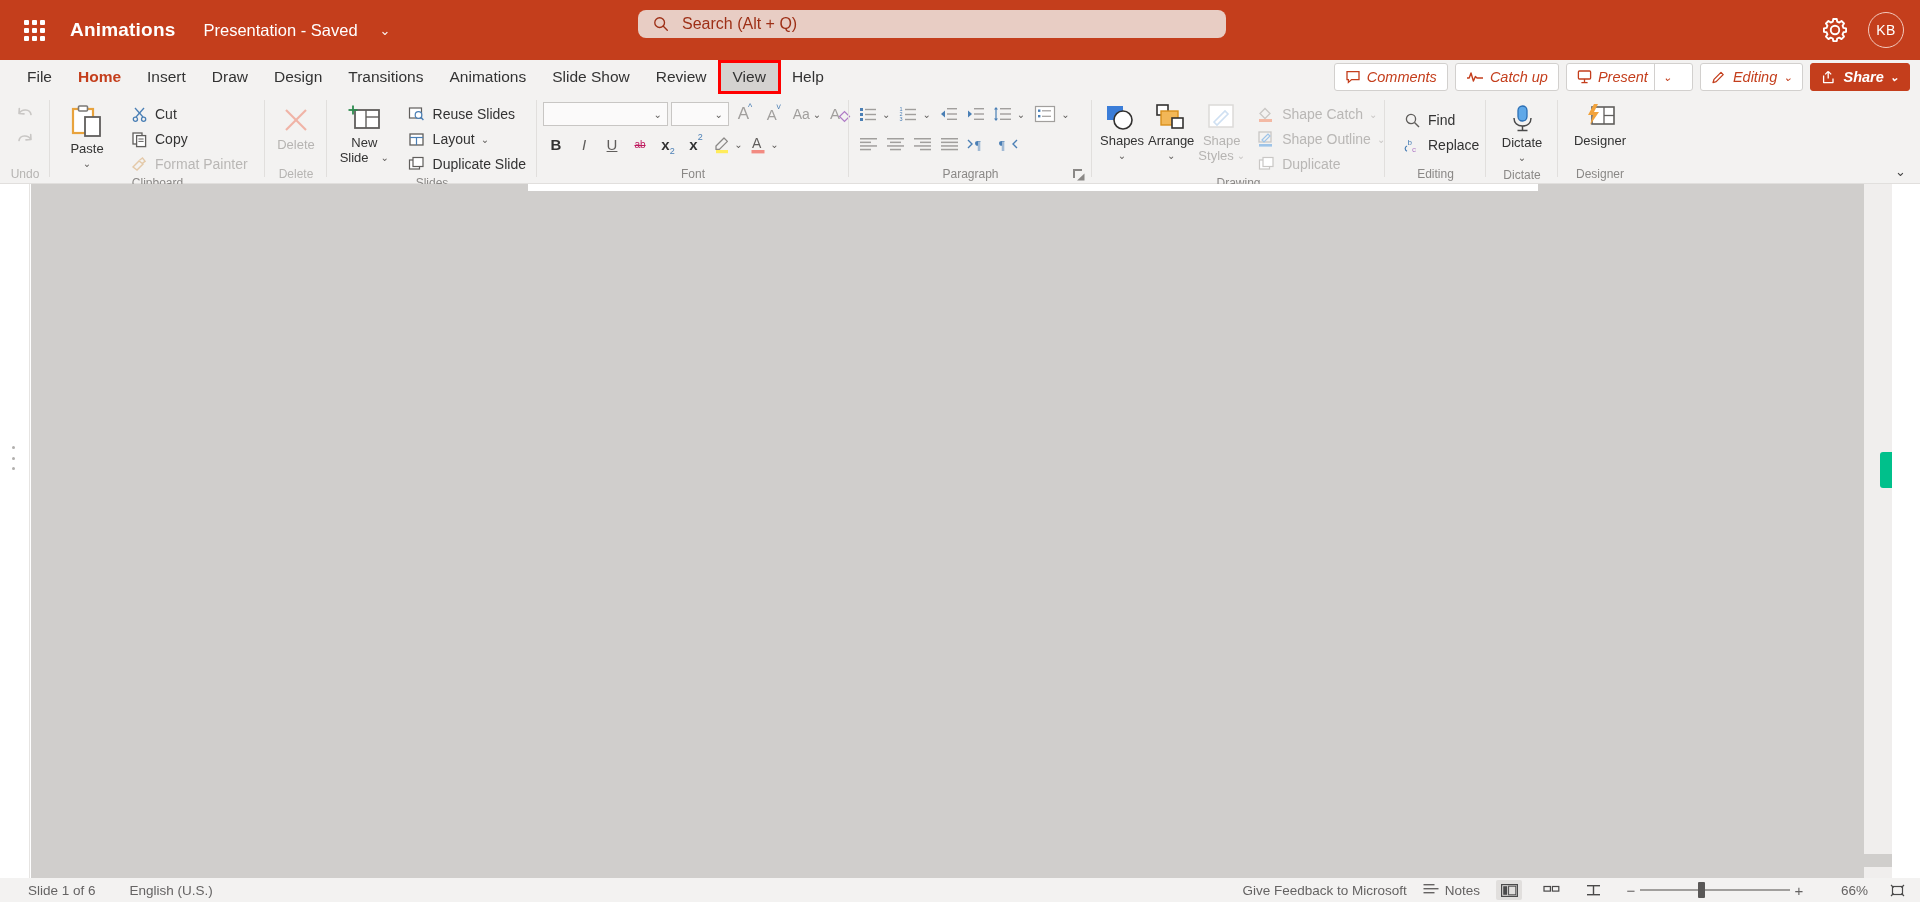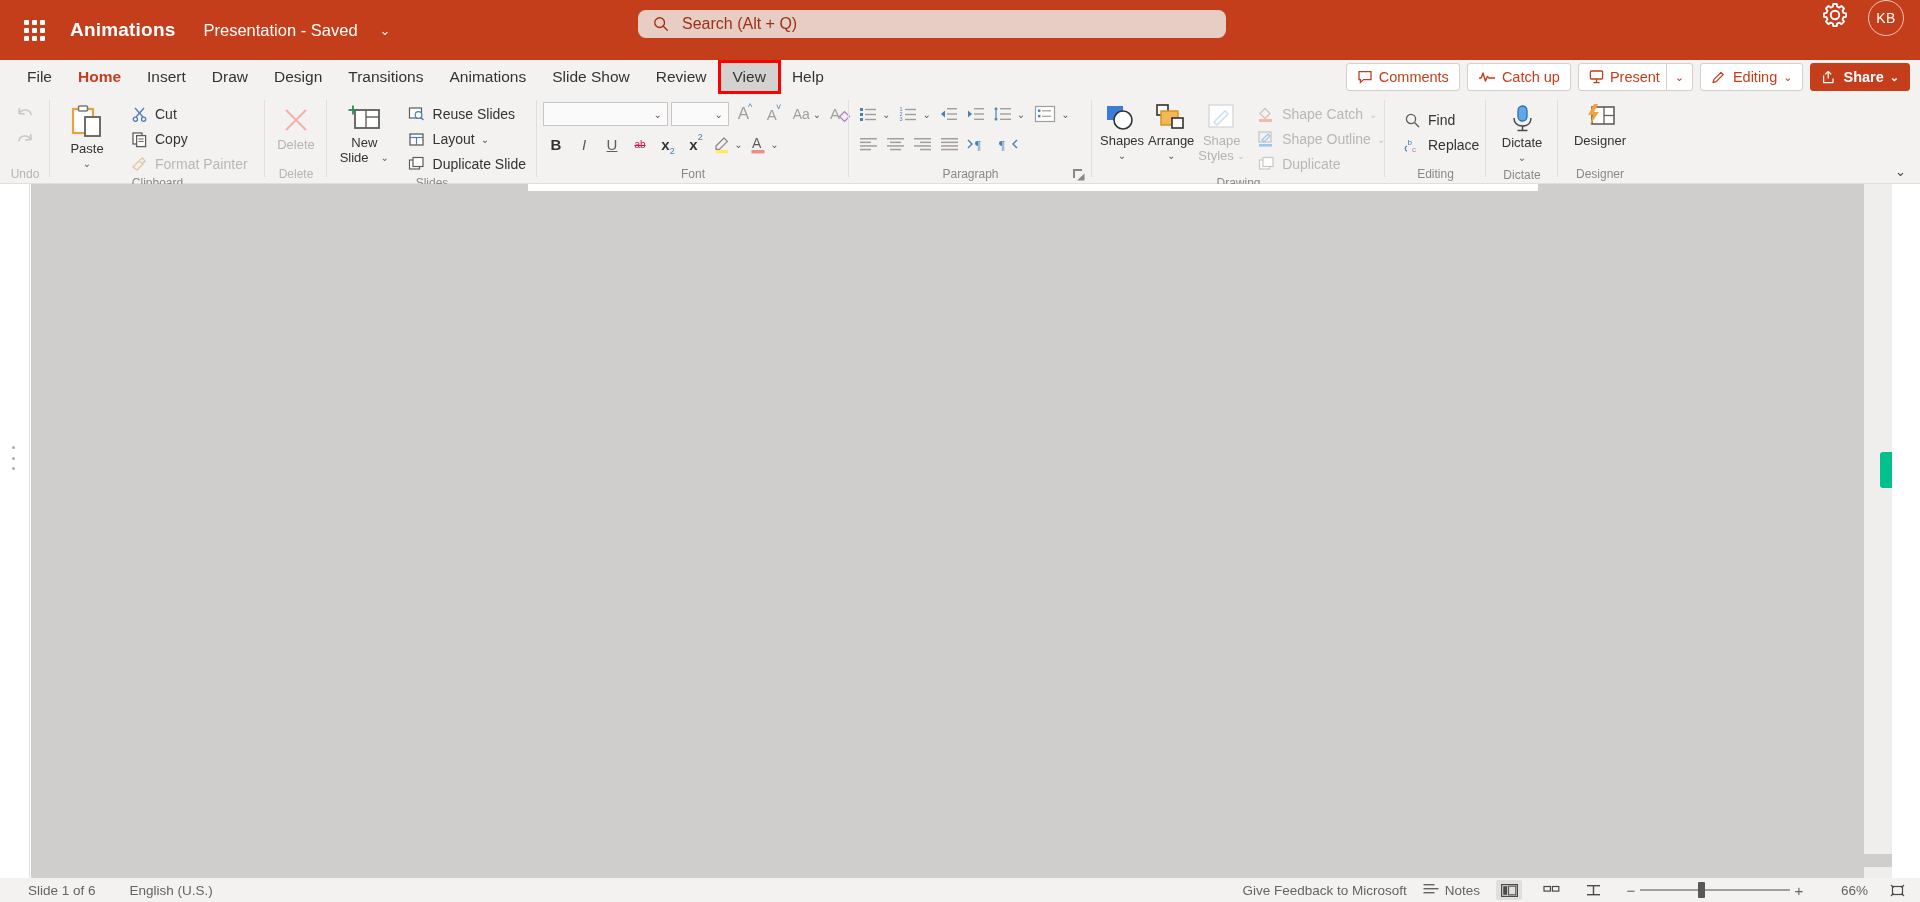--- a/index.html
+++ b/index.html
@@ -25,21 +25,21 @@
   .doc-title { color: #fff; font-size: 16.5px; margin-left: 28px; white-space: nowrap; }
   .title-chev { color: #fff; font-size: 13px; margin-left: 22px; cursor: pointer; opacity: .95; }
   .searchbox {
     position: absolute; left: 638px; top: 10px; width: 588px; height: 28px;
     background: #e8cdc4; border-radius: 8px; display: flex; align-items: center;
     padding: 0 14px; cursor: text;
   }
   .search-ico { width: 18px; height: 18px; margin-right: 12px; flex: 0 0 auto; }
   .search-ph { color: #9d2f16; font-size: 16px; }
   .tb-right { position: absolute; right: 16px; top: 0; height: 60px;
-    display: flex; gap: 18px; }
+    display: flex; align-items: center; gap: 18px; }
   .gear { width: 30px; height: 30px; cursor: pointer; }
   .avatar {
     width: 36px; height: 36px; border-radius: 50%; border: 1.5px solid #f3c9bd;
     color: #fff; font-size: 14px; display: flex; align-items: center;
     justify-content: center; cursor: pointer; letter-spacing: .4px;
   }
 
   
   .tabstrip {
     height: 34px; background: #f3f2f1; display: flex; align-items: center;
@@ -52,27 +52,27 @@
   .tab.active { color: #c43e1c; font-weight: bold; }
   .tab.active::after {
     content: ""; position: absolute; left: 13px; right: 13px; bottom: -6px;
     height: 3px; background: #c43e1c; border-radius: 2px;
   }
   .tab.highlight {
     background: #d4d2d0; outline: 3px solid #ff0000; outline-offset: -1px;
     color: #333;
   }
   .tab-actions { position: absolute; right: 10px; top: 3px; display: flex;
-    align-items: center; gap: 7px; }
+    align-items: center; gap: 7px; font-style: italic; }
   .pill {
     height: 28px; border: 1px solid #d2d0ce; background: #fff; border-radius: 3px;
     display: flex; align-items: center; gap: 6px; padding: 0 10px;
     font-size: 14.5px; color: #c43e1c; cursor: pointer; white-space: nowrap;
   }
-  .pill.split { padding-right: 0; }
+  .pill.split { padding-right: 12px; }
   .pill .sep-chev { border-left: 1px solid #d2d0ce; height: 26px; width: 26px;
     display: flex; align-items: center; justify-content: center; font-size: 11px; }
   .pill.solid { background: #c43e1c; color: #fff; border-color: #c43e1c; font-weight: bold; }
   .pill .chev { font-size: 11px; }
 
   
   .ribbon {
     height: 90px; background: #f3f2f1; display: flex; align-items: stretch;
     position: relative; border-bottom: 1px solid #e1dfdd;
   }

